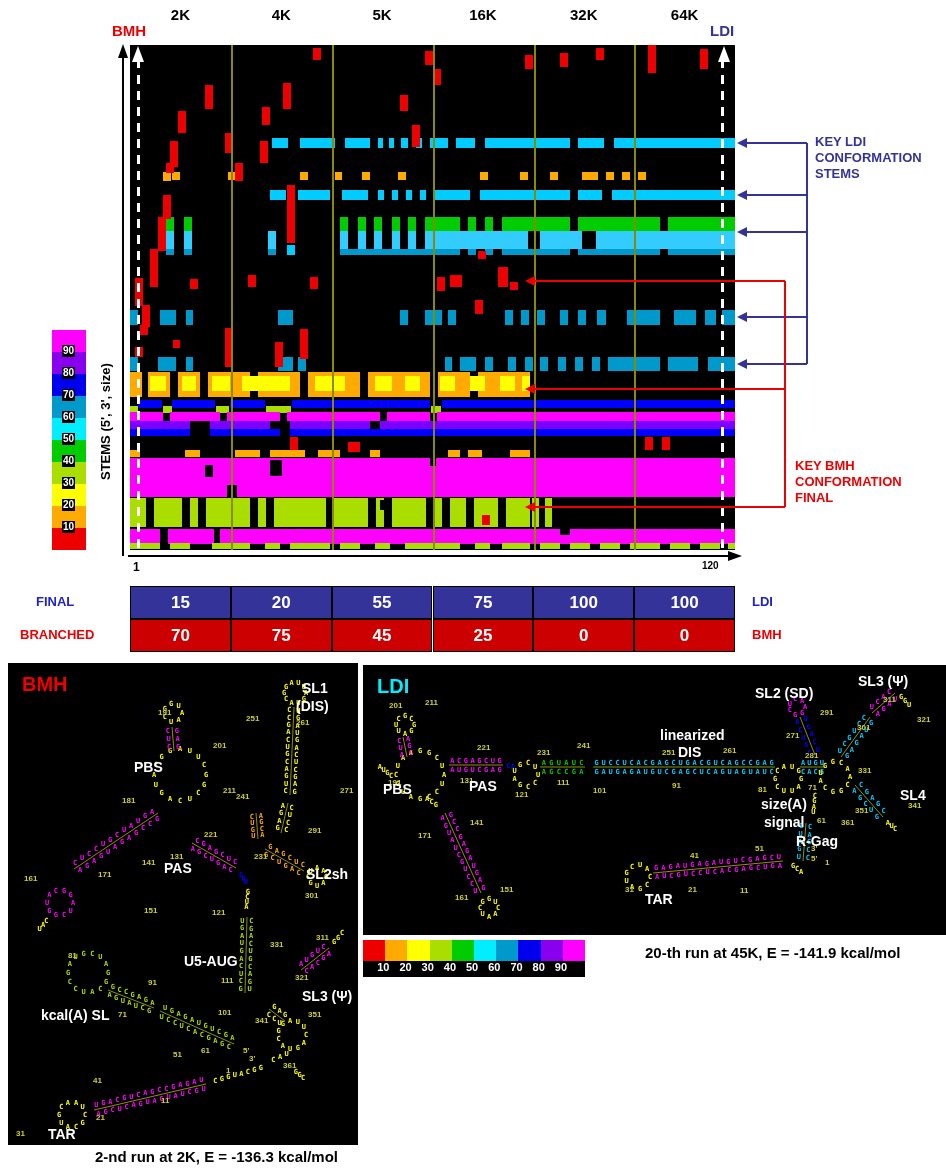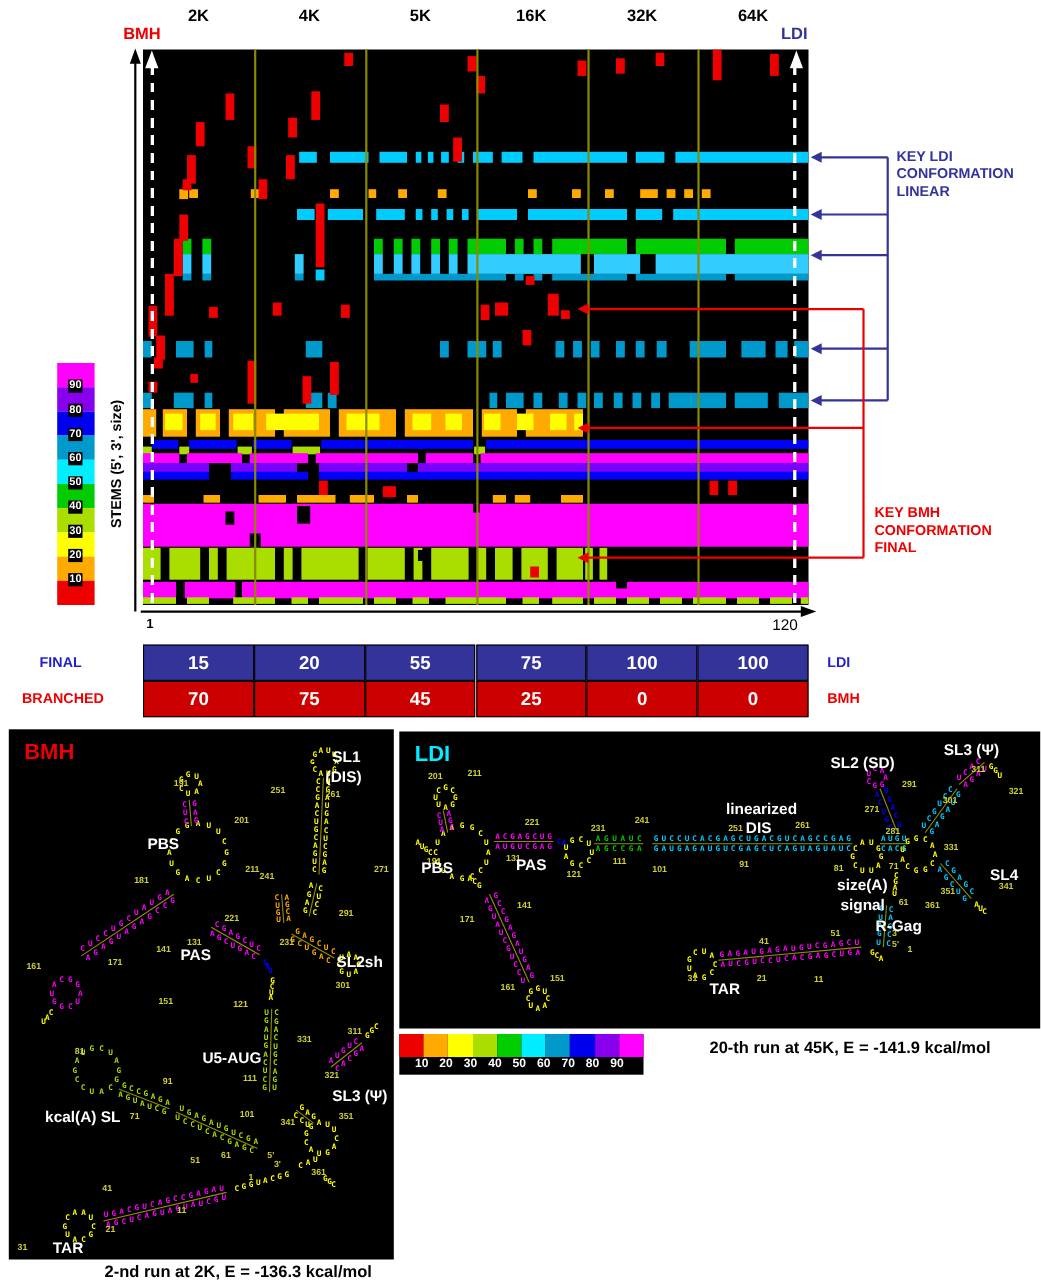--- a/index.html
+++ b/index.html
@@ -307,25 +307,25 @@
       <div class="chip" style="position: absolute; left: 62px; top: 389px;">70</div>
       <div class="chip" style="position: absolute; left: 62px; top: 411px;">60</div>
       <div class="chip" style="position: absolute; left: 62px; top: 433px;">50</div>
       <div class="chip" style="position: absolute; left: 62px; top: 455px;">40</div>
       <div class="chip" style="position: absolute; left: 62px; top: 477px;">30</div>
       <div class="chip" style="position: absolute; left: 62px; top: 499px;">20</div>
       <div class="chip" style="position: absolute; left: 62px; top: 521px;">10</div>
     </div>
 
   <span class="abs" style="left:133px;top:560px;font-weight:bold;font-size:12px;">1</span>
-  <span class="abs" style="left:702px;top:560px;font-weight:normal;font-size:14px;">120</span>
+  <span class="abs" style="left:702px;top:560px;font-weight:bold;font-size:10px;">120</span>
 
   <div class="annot" style="left:815px;top:134px;color:#333399;">KEY LDI
 CONFORMATION
-LINEAR</div>
+STEMS</div>
   <div class="annot" style="left:795px;top:458px;color:#ee0000;">KEY BMH
 CONFORMATION
 FINAL</div>
 
   <div id="freq-table">
       <div class="cell abs" style="position: absolute; left: 130px; top: 586px; width: 100.833px; height: 33px; background: rgb(51, 51, 153);">15</div>
       <div class="cell abs" style="position: absolute; left: 230.833px; top: 586px; width: 100.833px; height: 33px; background: rgb(51, 51, 153);">20</div>
       <div class="cell abs" style="position: absolute; left: 331.667px; top: 586px; width: 100.833px; height: 33px; background: rgb(51, 51, 153);">55</div>
       <div class="cell abs" style="position: absolute; left: 432.5px; top: 586px; width: 100.833px; height: 33px; background: rgb(51, 51, 153);">75</div>
       <div class="cell abs" style="position: absolute; left: 533.333px; top: 586px; width: 100.833px; height: 33px; background: rgb(51, 51, 153);">100</div>

